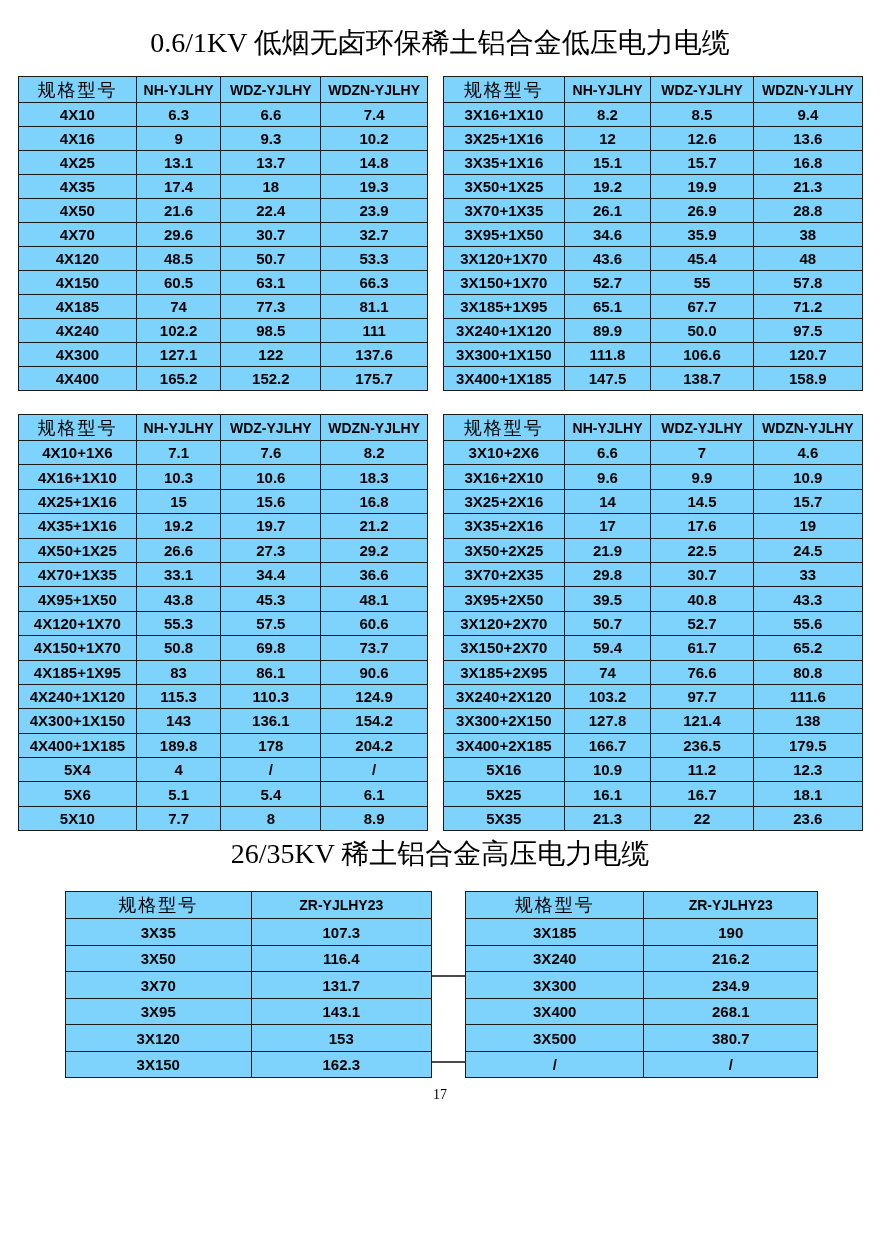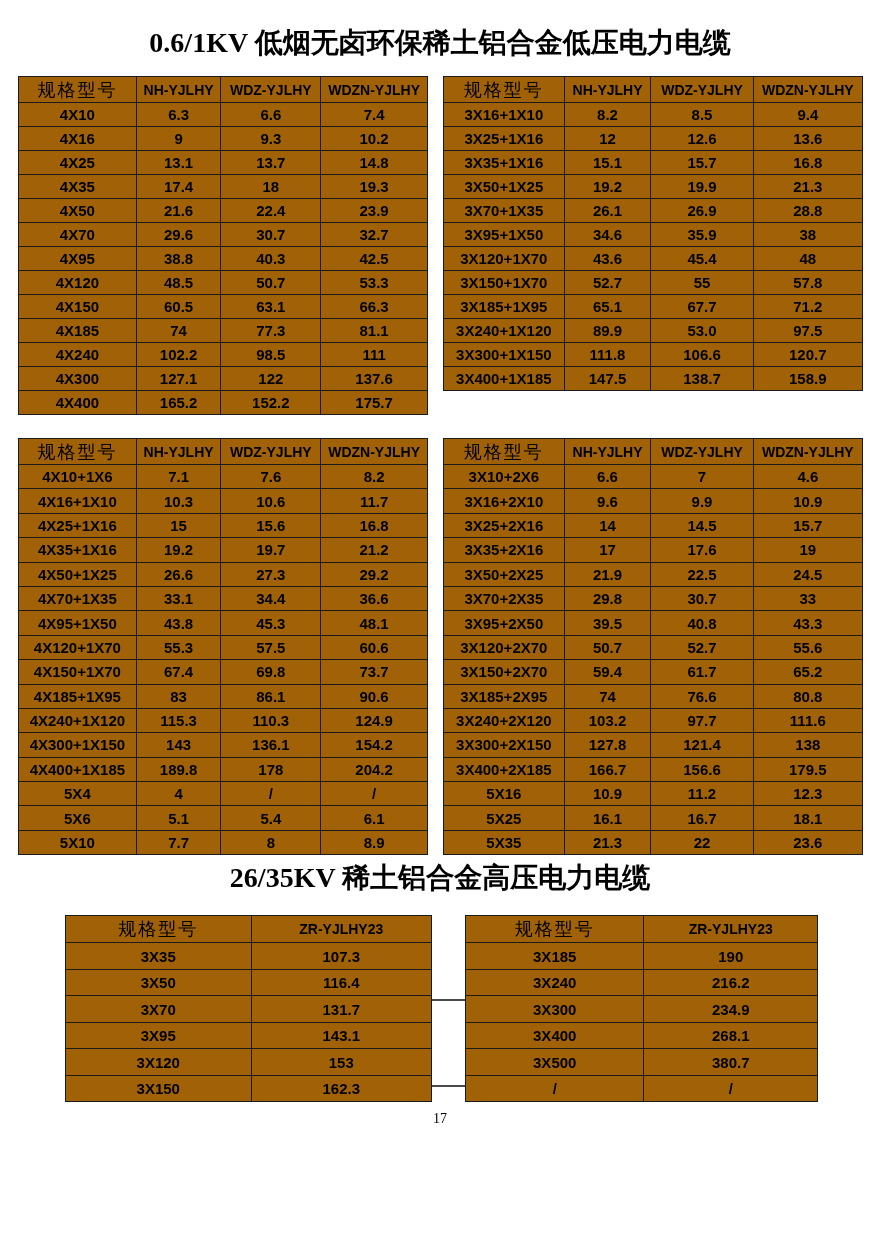--- a/index.html
+++ b/index.html
@@ -8,34 +8,34 @@
     width: 880px; height: 1244px;
     background: #ffffff;
     color: #000;
     font-family: "Liberation Sans", sans-serif;
     position: relative;
     overflow: hidden;
   }
   .doc-title {
     text-align: center;
     font-family: "Liberation Serif", serif;
-    font-weight: bold;
+    font-weight: normal;
     font-size: 28px;
     line-height: 34px;
     margin: 0;
   }
   #title-lv { margin-top: 26px; margin-bottom: 16px; }
   #title-hv { margin-top: 6px;  margin-bottom: 20px; }
 
   .grid { display: flex; align-items: flex-start; }
   .grid-top { margin-left: 18px; gap: 15px; }
   .grid-mid { margin-left: 18px; gap: 15px; margin-top: 23px; }
   .grid-bottom { margin-left: 65px; gap: 33px; position: relative; }
 
-  table { border-collapse: collapse; table-layout: fixed; background: #a16207; }
+  table { border-collapse: collapse; table-layout: fixed; background: #7dd3fc; }
   th, td {
     border: 1.5px solid #1b1b1b;
     text-align: center;
     vertical-align: middle;
     padding: 0;
     overflow: hidden;
     white-space: nowrap;
   }
   th { font-weight: bold; font-size: 14px; height: 26px; }
   td { font-weight: bold; font-size: 15px; }
@@ -126,26 +126,20 @@
           <td>22.4</td>
           <td>23.9</td>
         </tr>
         <tr>
           <td>4X70</td>
           <td>29.6</td>
           <td>30.7</td>
           <td>32.7</td>
         </tr>
         <tr>
-          <td>4X95</td>
-          <td>38.8</td>
-          <td>40.3</td>
-          <td>42.5</td>
-        </tr>
-        <tr>
           <td>4X120</td>
           <td>48.5</td>
           <td>50.7</td>
           <td>53.3</td>
         </tr>
         <tr>
           <td>4X150</td>
           <td>60.5</td>
           <td>63.1</td>
           <td>66.3</td>
@@ -236,21 +230,21 @@
         </tr>
         <tr>
           <td>3X185+1X95</td>
           <td>65.1</td>
           <td>67.7</td>
           <td>71.2</td>
         </tr>
         <tr>
           <td>3X240+1X120</td>
           <td>89.9</td>
-          <td>53.0</td>
+          <td>50.0</td>
           <td>97.5</td>
         </tr>
         <tr>
           <td>3X300+1X150</td>
           <td>111.8</td>
           <td>106.6</td>
           <td>120.7</td>
         </tr>
         <tr>
           <td>3X400+1X185</td>
@@ -276,21 +270,21 @@
         <tr>
           <td>4X10+1X6</td>
           <td>7.1</td>
           <td>7.6</td>
           <td>8.2</td>
         </tr>
         <tr>
           <td>4X16+1X10</td>
           <td>10.3</td>
           <td>10.6</td>
-          <td>11.7</td>
+          <td>18.3</td>
         </tr>
         <tr>
           <td>4X25+1X16</td>
           <td>15</td>
           <td>15.6</td>
           <td>16.8</td>
         </tr>
         <tr>
           <td>4X35+1X16</td>
           <td>19.2</td>
@@ -316,21 +310,21 @@
           <td>48.1</td>
         </tr>
         <tr>
           <td>4X120+1X70</td>
           <td>55.3</td>
           <td>57.5</td>
           <td>60.6</td>
         </tr>
         <tr>
           <td>4X150+1X70</td>
-          <td>67.4</td>
+          <td>50.8</td>
           <td>69.8</td>
           <td>73.7</td>
         </tr>
         <tr>
           <td>4X185+1X95</td>
           <td>83</td>
           <td>86.1</td>
           <td>90.6</td>
         </tr>
         <tr>
@@ -449,21 +443,21 @@
         </tr>
         <tr>
           <td>3X300+2X150</td>
           <td>127.8</td>
           <td>121.4</td>
           <td>138</td>
         </tr>
         <tr>
           <td>3X400+2X185</td>
           <td>166.7</td>
-          <td>156.6</td>
+          <td>236.5</td>
           <td>179.5</td>
         </tr>
         <tr>
           <td>5X16</td>
           <td>10.9</td>
           <td>11.2</td>
           <td>12.3</td>
         </tr>
         <tr>
           <td>5X25</td>

